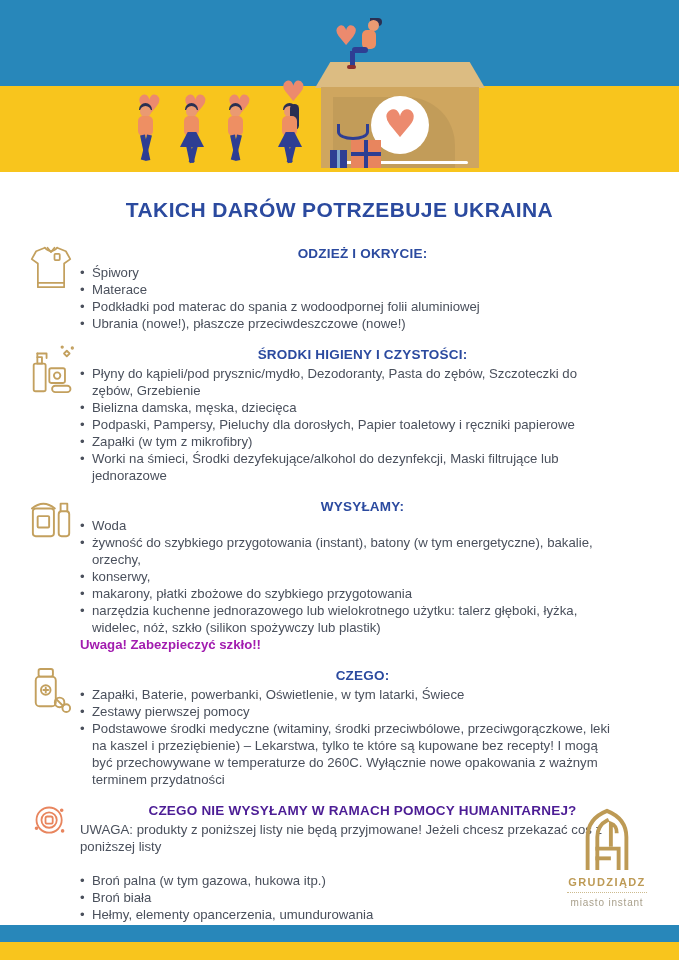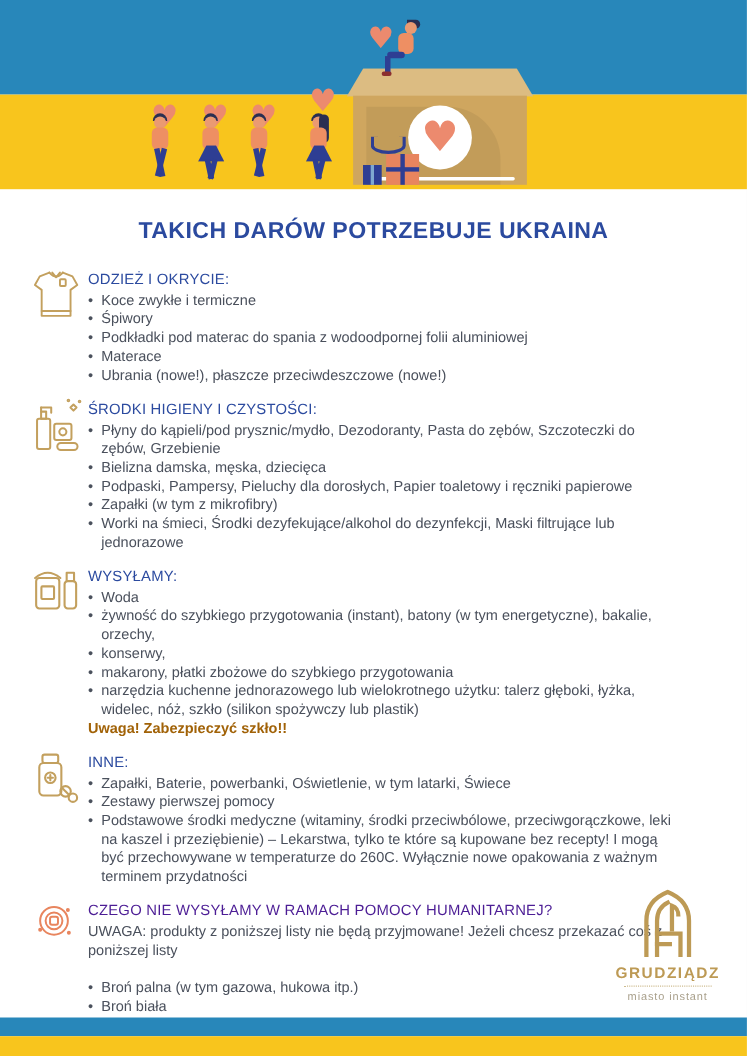--- a/index.html
+++ b/index.html
@@ -53,31 +53,31 @@
   .s-shin{position:absolute;top:33px;left:16px;width:5px;height:15px;background:#2e3e93;}
   .s-shoe{position:absolute;top:47px;left:13px;width:9px;height:4px;background:#8c2f2f;border-radius:2px;}
   
   h1.title{margin:26px 0 0;text-align:center;font-size:21px;font-weight:bold;
     color:#2b4a9f;letter-spacing:0.4px;}
   
   .content{padding:24px 34px 0 80px;}
   section{position:relative;margin:0 0 15px;}
   .sec-icon{position:absolute;left:-50px;top:-4px;width:46px;height:56px;}
   .sec-icon svg{display:block;}
-  h2.sec-h{margin:0 0 3px;font-size:13.5px;font-weight:normal;color:#2b4a9f;letter-spacing:0.2px;}
+  h2.sec-h{margin:0 0 3px;font-size:13.5px;font-weight:bold;color:#2b4a9f;letter-spacing:0.2px;text-align:center;}
   h2.sec-h.orange{color:#4c1d95;}
   ul.items{margin:0;padding:0;list-style:none;max-width:540px;}
   ul.items li{position:relative;padding-left:12px;font-size:13.2px;line-height:17px;color:#4a505c;}
   ul.items li::before{content:"•";position:absolute;left:0;top:0;color:#4a505c;}
-  .sec-note{margin:0;font-size:13.2px;line-height:17px;font-weight:bold;color:#a16207;}
+  .sec-note{margin:0;font-size:13.2px;line-height:17px;font-weight:bold;color:#a21caf;}
   .sec-intro{margin:0 0 17px;font-size:13.2px;line-height:17px;color:#4a505c;max-width:555px;}
   
   .logo{position:absolute;top:806px;right:24px;width:96px;text-align:center;}
   .logo svg{display:block;margin:0 auto 6px;}
-  .logo-name{font-size:14px;font-weight:bold;color:#bd9a55;letter-spacing:1.4px;}
+  .logo-name{font-size:11px;font-weight:bold;color:#bd9a55;letter-spacing:1.4px;}
   .logo-rule{border:none;border-top:1px dotted #cdbb8e;margin:4px 8px;}
   .logo-tag{font-size:10px;color:#a9a08c;letter-spacing:0.8px;}
   
   .f-blue{position:absolute;left:0;right:0;bottom:18px;height:17px;background:#2887ba;}
   .f-yellow{position:absolute;left:0;right:0;bottom:0;height:18px;background:#f8c51d;}
 </style>
 </head>
 <body>
 
 <div class="poster">
@@ -159,24 +159,23 @@
         <svg width="42" height="50" viewBox="0 0 48 56" fill="none" stroke="#c3a05e" stroke-width="2" stroke-linecap="round" stroke-linejoin="round">
           <path d="M17 6 L7 10 L2 19 L9 24 L9 51 L39 51 L39 24 L46 19 L41 10 L31 6"></path>
           <path d="M17 6 Q24 14 31 6"></path>
           <path d="M20 6 L24 11 L28 6"></path>
           <rect x="28" y="13" width="6" height="7" rx="1"></rect>
           <path d="M9 46 L39 46"></path>
         </svg>
       </span>
       <h2 class="sec-h">ODZIEŻ I OKRYCIE:</h2>
       <ul class="items">
-        <li>Koce zwykłe i termiczne</li>
         <li>Śpiwory</li>
+        <li>Materace</li>
         <li>Podkładki pod materac do spania z wodoodpornej folii aluminiowej</li>
-        <li>Materace</li>
         <li>Ubrania (nowe!), płaszcze przeciwdeszczowe (nowe!)</li>
       </ul>
     </section>
 
     <section>
       <span class="sec-icon">
         <svg width="46" height="56" viewBox="0 0 50 60" fill="none" stroke="#c3a05e" stroke-width="2" stroke-linecap="round" stroke-linejoin="round">
           <rect x="4" y="22" width="13" height="30" rx="2"></rect>
           <rect x="8" y="15" width="5" height="7"></rect>
           <path d="M8 11 L18 11 L18 16"></path>
@@ -225,21 +224,21 @@
         <svg width="42" height="52" viewBox="0 0 44 54" fill="none" stroke="#c3a05e" stroke-width="2" stroke-linecap="round" stroke-linejoin="round">
           <rect x="6" y="13" width="21" height="31" rx="4"></rect>
           <rect x="9" y="5" width="15" height="8" rx="2"></rect>
           <circle cx="16.5" cy="27" r="5"></circle>
           <path d="M14 27 L19 27 M16.5 24.5 L16.5 29.5"></path>
           <circle cx="31" cy="40" r="5"></circle>
           <path d="M27.5 36.5 L34.5 43.5"></path>
           <circle cx="38" cy="46" r="4"></circle>
         </svg>
       </span>
-      <h2 class="sec-h">INNE:</h2>
+      <h2 class="sec-h">CZEGO:</h2>
       <ul class="items">
         <li>Zapałki, Baterie, powerbanki, Oświetlenie, w tym latarki, Świece</li>
         <li>Zestawy pierwszej pomocy</li>
         <li>Podstawowe środki medyczne (witaminy, środki przeciwbólowe, przeciwgorączkowe, leki na kaszel i przeziębienie) – Lekarstwa, tylko te które są kupowane bez recepty! I mogą być przechowywane w temperaturze do 260C. Wyłącznie nowe opakowania z ważnym terminem przydatności</li>
       </ul>
     </section>
 
     <section>
       <span class="sec-icon" style="top:0;left:-48px;">
         <svg width="36" height="36" viewBox="0 0 40 40" fill="none" stroke="#e8855e" stroke-width="2" stroke-linecap="round">

